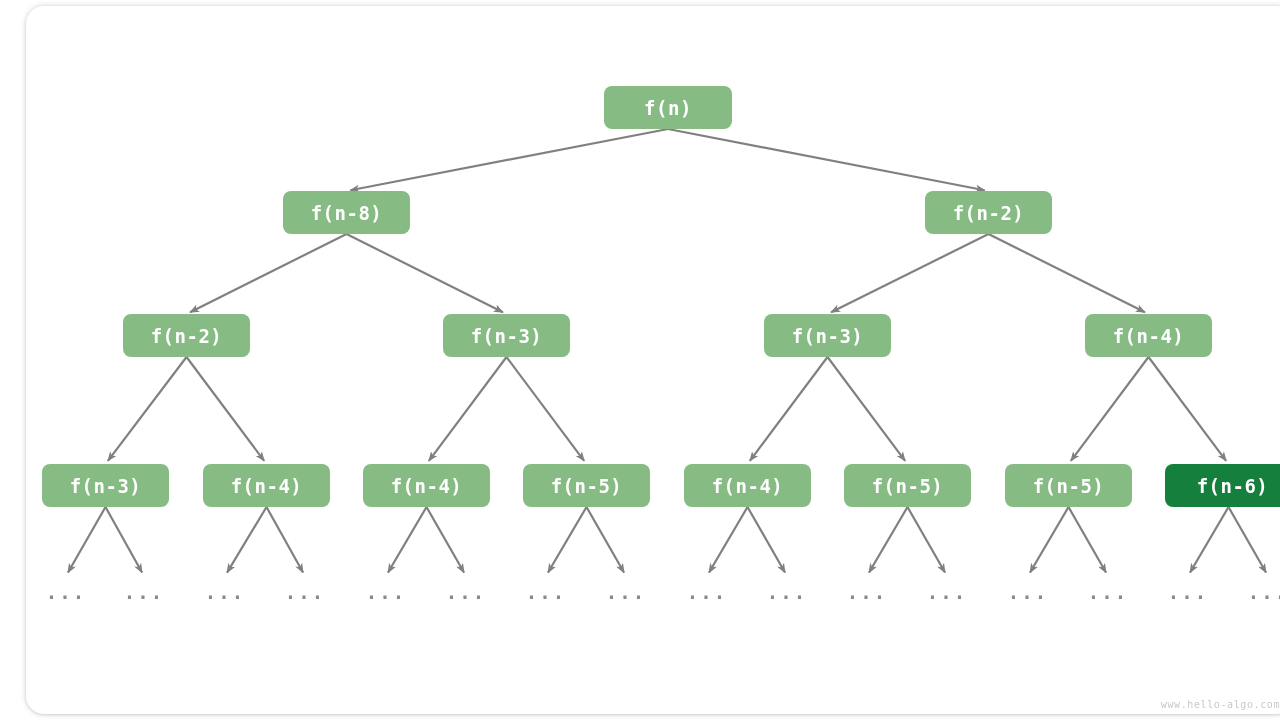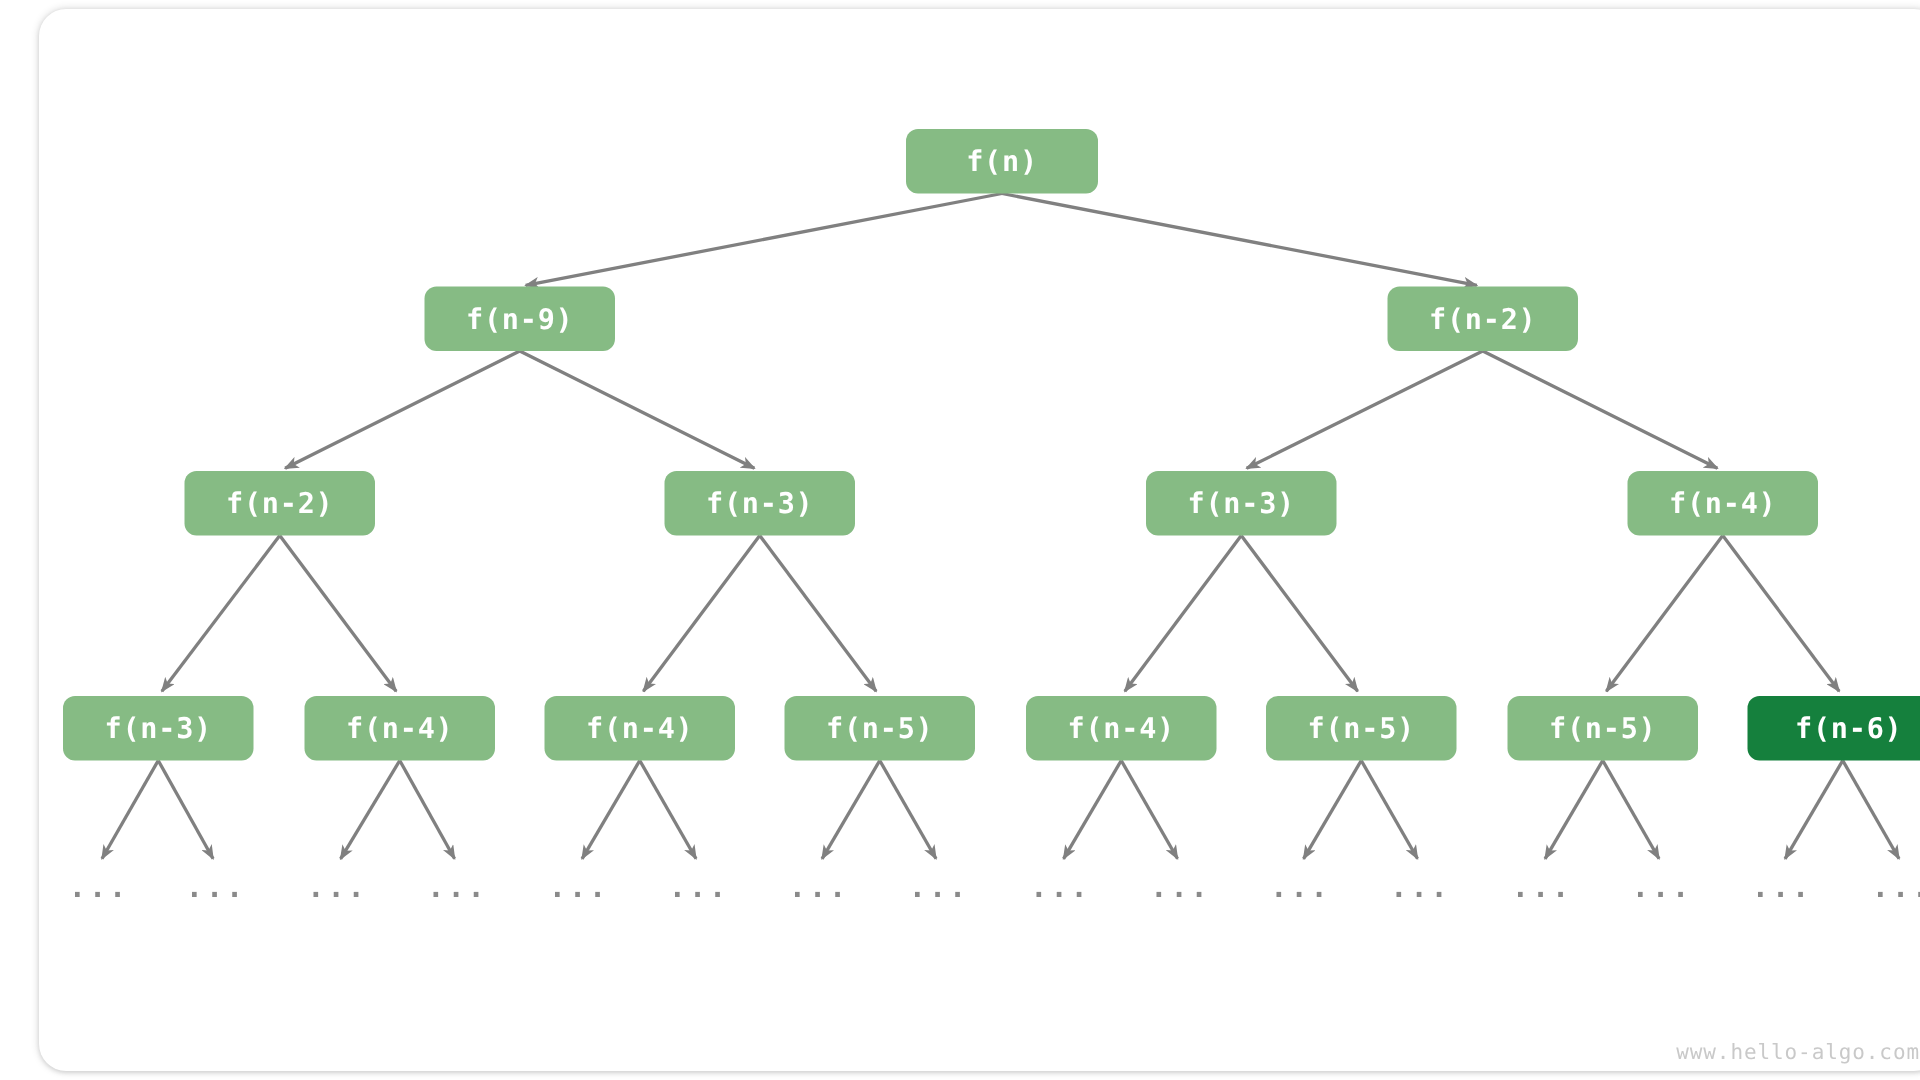--- a/index.html
+++ b/index.html
@@ -65,21 +65,21 @@
     transform: translate(-50%, -50%);
     z-index: 2;
     white-space: nowrap;
   }
   #watermark {
     position: absolute;
     right: 26px;
     bottom: 16px;
     color: #c9c9c9;
     font-family: "DejaVu Sans Mono", monospace;
-    font-size: 14px;
+    font-size: 10px;
     letter-spacing: 0.6px;
     z-index: 3;
   }
 </style>
 </head>
 <body>
 
 <div id="card">
   <div id="stage">
 
@@ -118,21 +118,21 @@
           <line x1="881.5" y1="501" x2="919.0127358241822" y2="566.5285765030018" stroke="#808080" stroke-width="2.2" marker-end="url(#arrowhead)"></line>
           <line x1="1042.5" y1="501" x2="1004.0248022750569" y2="566.5503368647179" stroke="#808080" stroke-width="2.2" marker-end="url(#arrowhead)"></line>
           <line x1="1042.5" y1="501" x2="1080.0127358241823" y2="566.5285765030018" stroke="#808080" stroke-width="2.2" marker-end="url(#arrowhead)"></line>
           <line x1="1202.5" y1="501" x2="1164.0248022750568" y2="566.5503368647179" stroke="#808080" stroke-width="2.2" marker-end="url(#arrowhead)"></line>
           <line x1="1202.5" y1="501" x2="1240.0127358241823" y2="566.5285765030018" stroke="#808080" stroke-width="2.2" marker-end="url(#arrowhead)"></line>
         </g>
     </svg>
 
     <div id="nodes-layer">
         <div class="node" style="left: 578px; top: 80px; width: 128px; height: 43px; background: rgb(134, 187, 132); color: rgb(255, 255, 255);">f(n)</div>
-        <div class="node" style="left: 257px; top: 185px; width: 127px; height: 43px; background: rgb(134, 187, 132); color: rgb(255, 255, 255);">f(n-9)</div>
+        <div class="node" style="left: 257px; top: 185px; width: 127px; height: 43px; background: rgb(134, 187, 132); color: rgb(255, 255, 255);">f(n-8)</div>
         <div class="node" style="left: 899px; top: 185px; width: 127px; height: 43px; background: rgb(134, 187, 132); color: rgb(255, 255, 255);">f(n-2)</div>
         <div class="node" style="left: 97px; top: 308px; width: 127px; height: 43px; background: rgb(134, 187, 132); color: rgb(255, 255, 255);">f(n-2)</div>
         <div class="node" style="left: 417px; top: 308px; width: 127px; height: 43px; background: rgb(134, 187, 132); color: rgb(255, 255, 255);">f(n-3)</div>
         <div class="node" style="left: 738px; top: 308px; width: 127px; height: 43px; background: rgb(134, 187, 132); color: rgb(255, 255, 255);">f(n-3)</div>
         <div class="node" style="left: 1059px; top: 308px; width: 127px; height: 43px; background: rgb(134, 187, 132); color: rgb(255, 255, 255);">f(n-4)</div>
         <div class="node" style="left: 16px; top: 458px; width: 127px; height: 43px; background: rgb(134, 187, 132); color: rgb(255, 255, 255);">f(n-3)</div>
         <div class="node" style="left: 177px; top: 458px; width: 127px; height: 43px; background: rgb(134, 187, 132); color: rgb(255, 255, 255);">f(n-4)</div>
         <div class="node" style="left: 337px; top: 458px; width: 127px; height: 43px; background: rgb(134, 187, 132); color: rgb(255, 255, 255);">f(n-4)</div>
         <div class="node" style="left: 497px; top: 458px; width: 127px; height: 43px; background: rgb(134, 187, 132); color: rgb(255, 255, 255);">f(n-5)</div>
         <div class="node" style="left: 658px; top: 458px; width: 127px; height: 43px; background: rgb(134, 187, 132); color: rgb(255, 255, 255);">f(n-4)</div>

